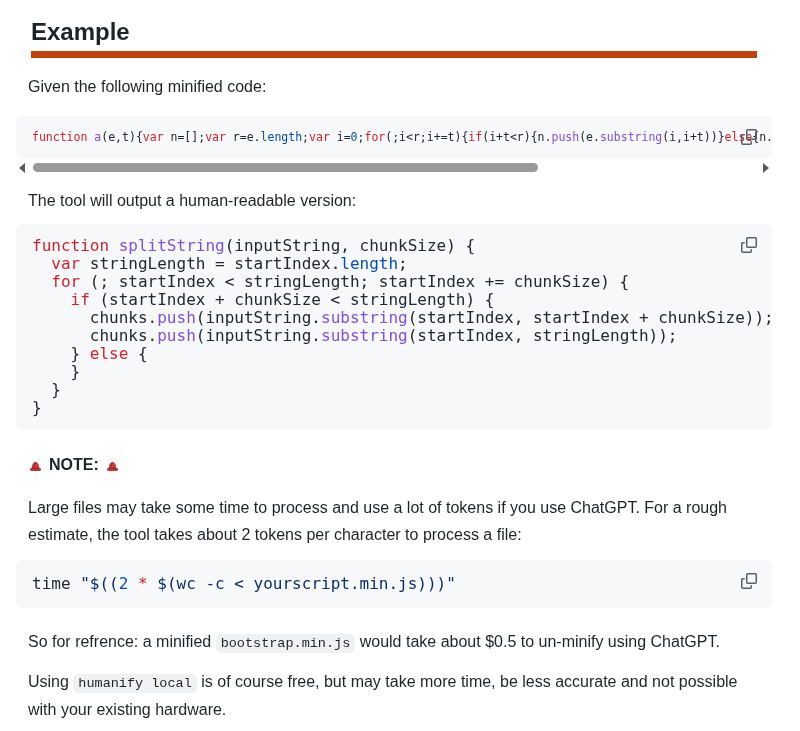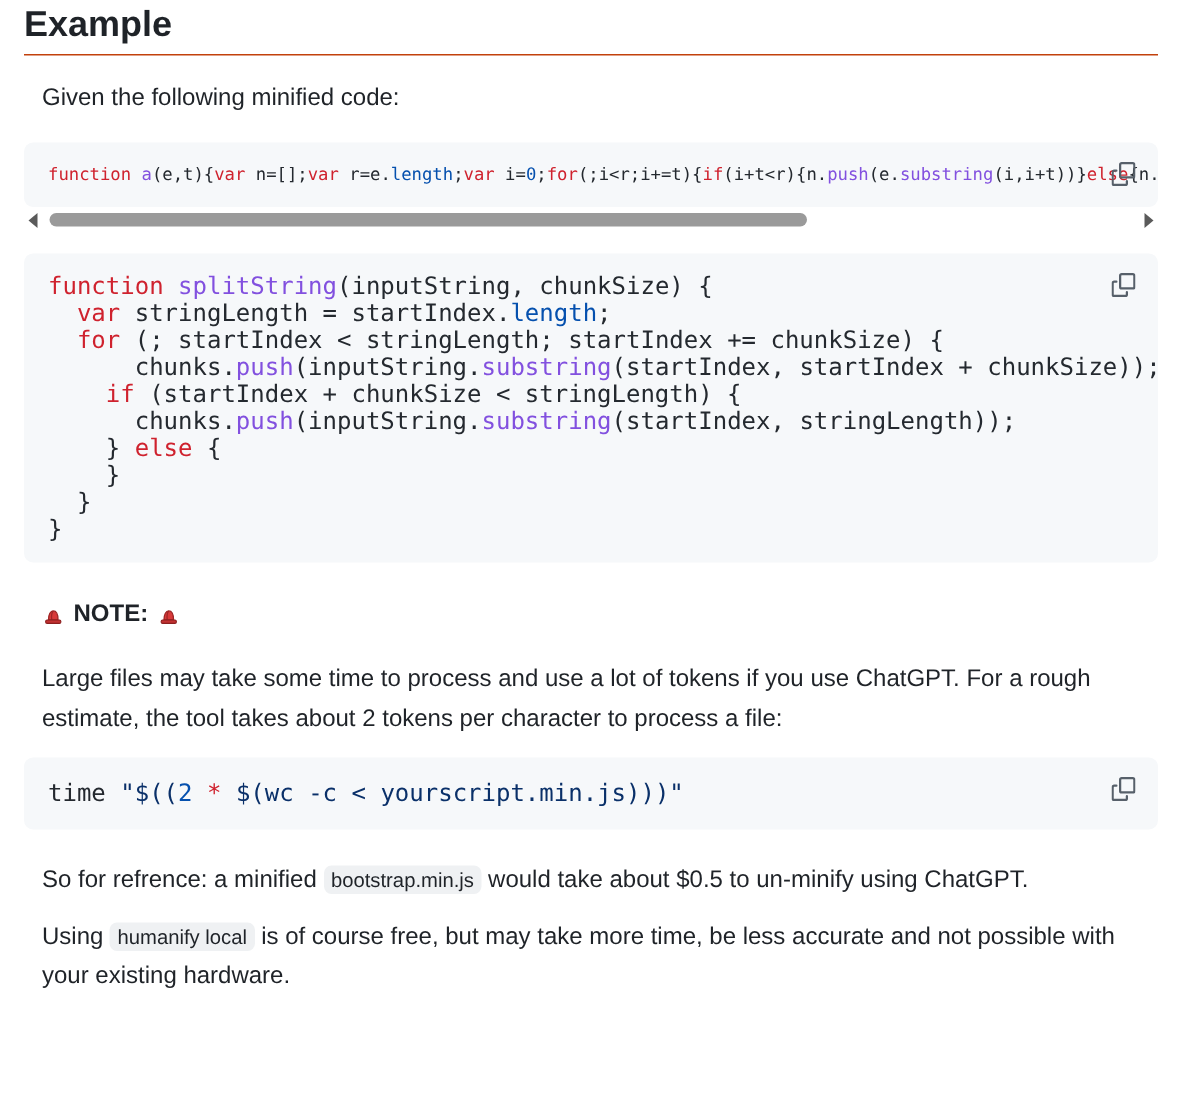--- a/index.html
+++ b/index.html
@@ -5,35 +5,35 @@
   html,body{margin:0;padding:0;background:#ffffff;}
   body{
     width:800px;height:731px;overflow:hidden;
     font-family:"Liberation Sans",sans-serif;
     color:#1f2328;
   }
   .container{padding:4px 28px 0 16px;}
 
   h2.section-heading{
     font-size:24px;font-weight:700;line-height:1.05;
-    margin:0;padding-bottom:7px;
-    border-bottom:1px solid #c2410c;
+    margin:15px;padding-bottom:7px;
+    border-bottom:7px solid #c2410c;
     color:#1f2328;
   }
 
   p{font-size:16px;margin:12px;color:#1f2328;}
   .p-intro{margin-top:20px;}
   .p-output{margin-top:16px;}
   .p-note{margin-top:26px;font-weight:700;display:flex;align-items:center;gap:6px;}
   .p-large{margin-top:20px;line-height:27px;}
   .p-ref{margin-top:22px;line-height:24px;}
   .p-using{margin-top:13px;line-height:26px;}
 
   code.inline-code{
-    font-family:Liberation Sans, sans-serif;
+    font-family:Liberation Mono, monospace;
     font-size:13.5px;
     background:#eff1f3;
     padding:2px 5px;
     border-radius:5px;
     color:#1f2328;
   }
 
   .code-wrapper{position:relative;}
   .cw-1{margin-top:20px;}
   .cw-2{margin-top:14px;}
@@ -110,29 +110,30 @@
     <button class="copy-button">
       <span>
         <svg width="16" height="16" viewBox="0 0 16 16" fill="#57606a" aria-hidden="true">
             <path d="M0 6.75C0 5.784.784 5 1.75 5h1.5a.75.75 0 0 1 0 1.5h-1.5a.25.25 0 0 0-.25.25v7.5c0 .138.112.25.25.25h7.5a.25.25 0 0 0 .25-.25v-1.5a.75.75 0 0 1 1.5 0v1.5A1.75 1.75 0 0 1 9.25 16h-7.5A1.75 1.75 0 0 1 0 14.25Z"></path>
             <path d="M5 1.75C5 .784 5.784 0 6.75 0h7.5C15.216 0 16 .784 16 1.75v7.5A1.75 1.75 0 0 1 14.25 11h-7.5A1.75 1.75 0 0 1 5 9.25Zm1.75-.25a.25.25 0 0 0-.25.25v7.5c0 .138.112.25.25.25h7.5a.25.25 0 0 0 .25-.25v-7.5a.25.25 0 0 0-.25-.25Z"></path>
           </svg>
       </span>
     </button>
   </div>
 
+  <p class="p-output">The tool will output a human-readable version:</p>
 
   <div class="code-wrapper cw-2">
     <div class="code-box">
       <div class="code-body">
           <div class="code-line"><span class="tok-kw">function</span><span class="tok-plain"> </span><span class="tok-fn">splitString</span><span class="tok-plain">(inputString, chunkSize) {</span></div>
           <div class="code-line"><span class="tok-plain">  </span><span class="tok-kw">var</span><span class="tok-plain"> stringLength = startIndex.</span><span class="tok-const">length</span><span class="tok-plain">;</span></div>
           <div class="code-line"><span class="tok-plain">  </span><span class="tok-kw">for</span><span class="tok-plain"> (; startIndex &lt; stringLength; startIndex += chunkSize) {</span></div>
+          <div class="code-line"><span class="tok-plain">    </span><span class="tok-kw">if</span><span class="tok-plain"> (startIndex + chunkSize &lt; stringLength) {</span></div>
           <div class="code-line"><span class="tok-plain">      chunks.</span><span class="tok-fn">push</span><span class="tok-plain">(inputString.</span><span class="tok-fn">substring</span><span class="tok-plain">(startIndex, startIndex + chunkSize));</span></div>
-          <div class="code-line"><span class="tok-plain">    </span><span class="tok-kw">if</span><span class="tok-plain"> (startIndex + chunkSize &lt; stringLength) {</span></div>
           <div class="code-line"><span class="tok-plain">      chunks.</span><span class="tok-fn">push</span><span class="tok-plain">(inputString.</span><span class="tok-fn">substring</span><span class="tok-plain">(startIndex, stringLength));</span></div>
           <div class="code-line"><span class="tok-plain">    } </span><span class="tok-kw">else</span><span class="tok-plain"> {</span></div>
           <div class="code-line"><span class="tok-plain">    }</span></div>
           <div class="code-line"><span class="tok-plain">  }</span></div>
           <div class="code-line"><span class="tok-plain">}</span></div>
         </div>
     </div>
     <button class="copy-button">
       <span>
         <svg width="16" height="16" viewBox="0 0 16 16" fill="#57606a" aria-hidden="true">

